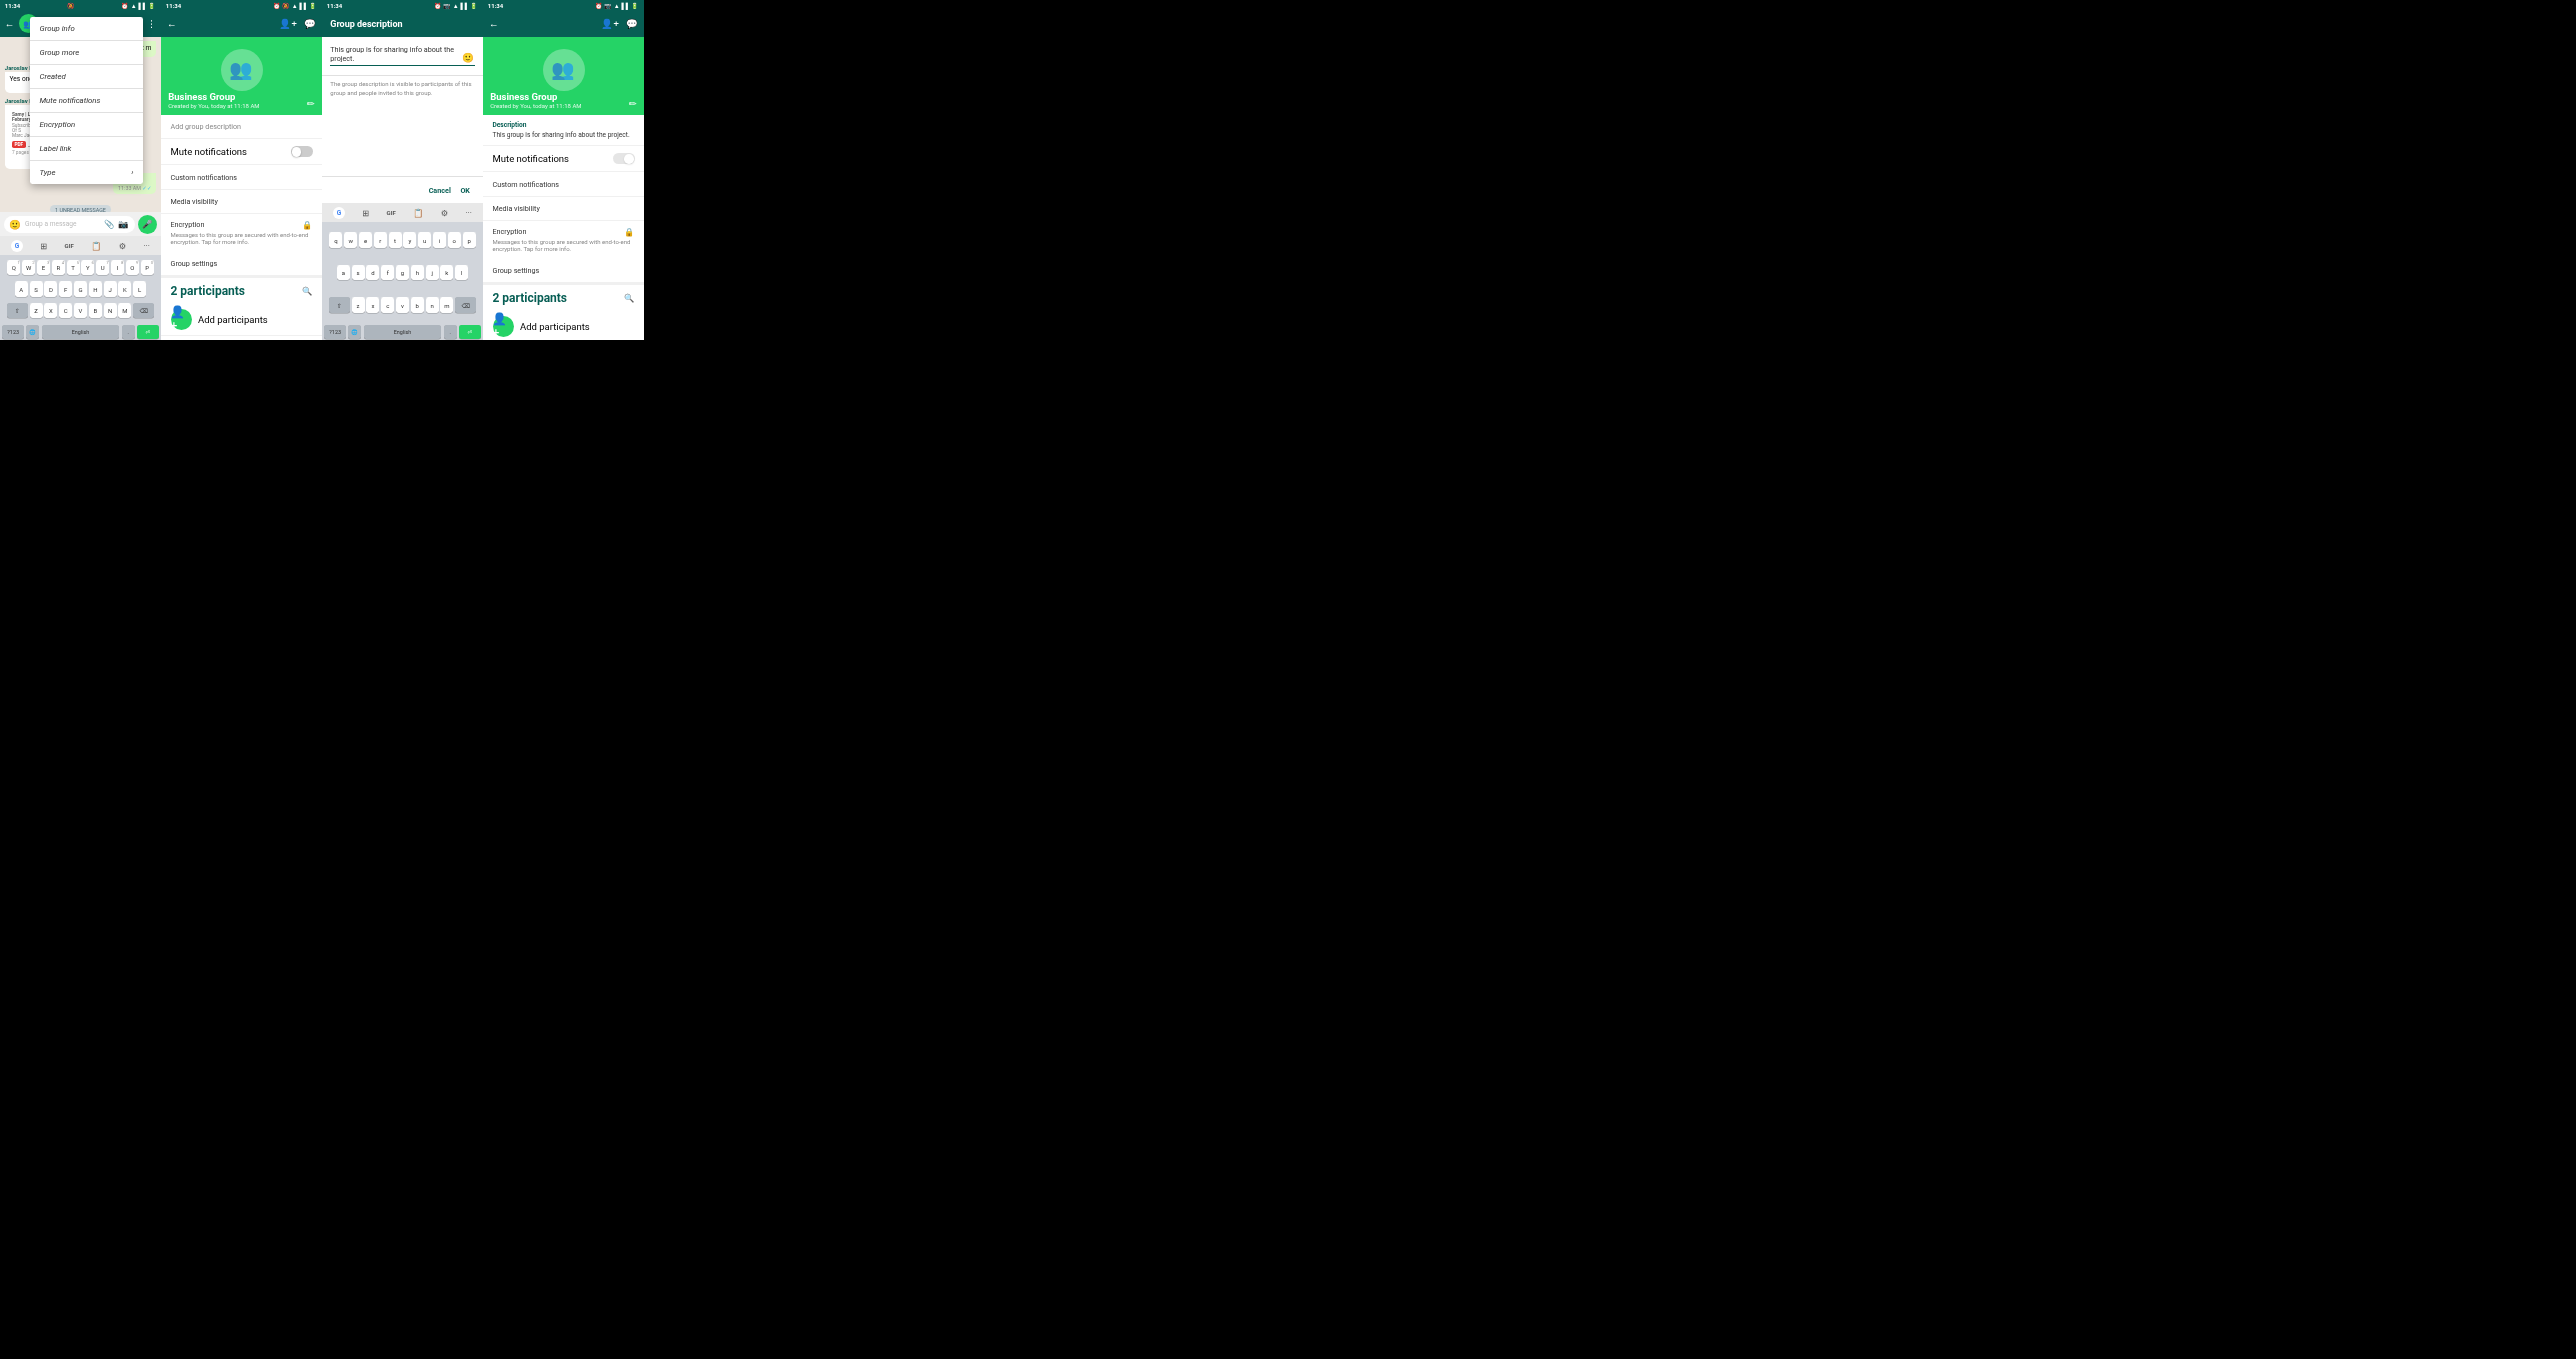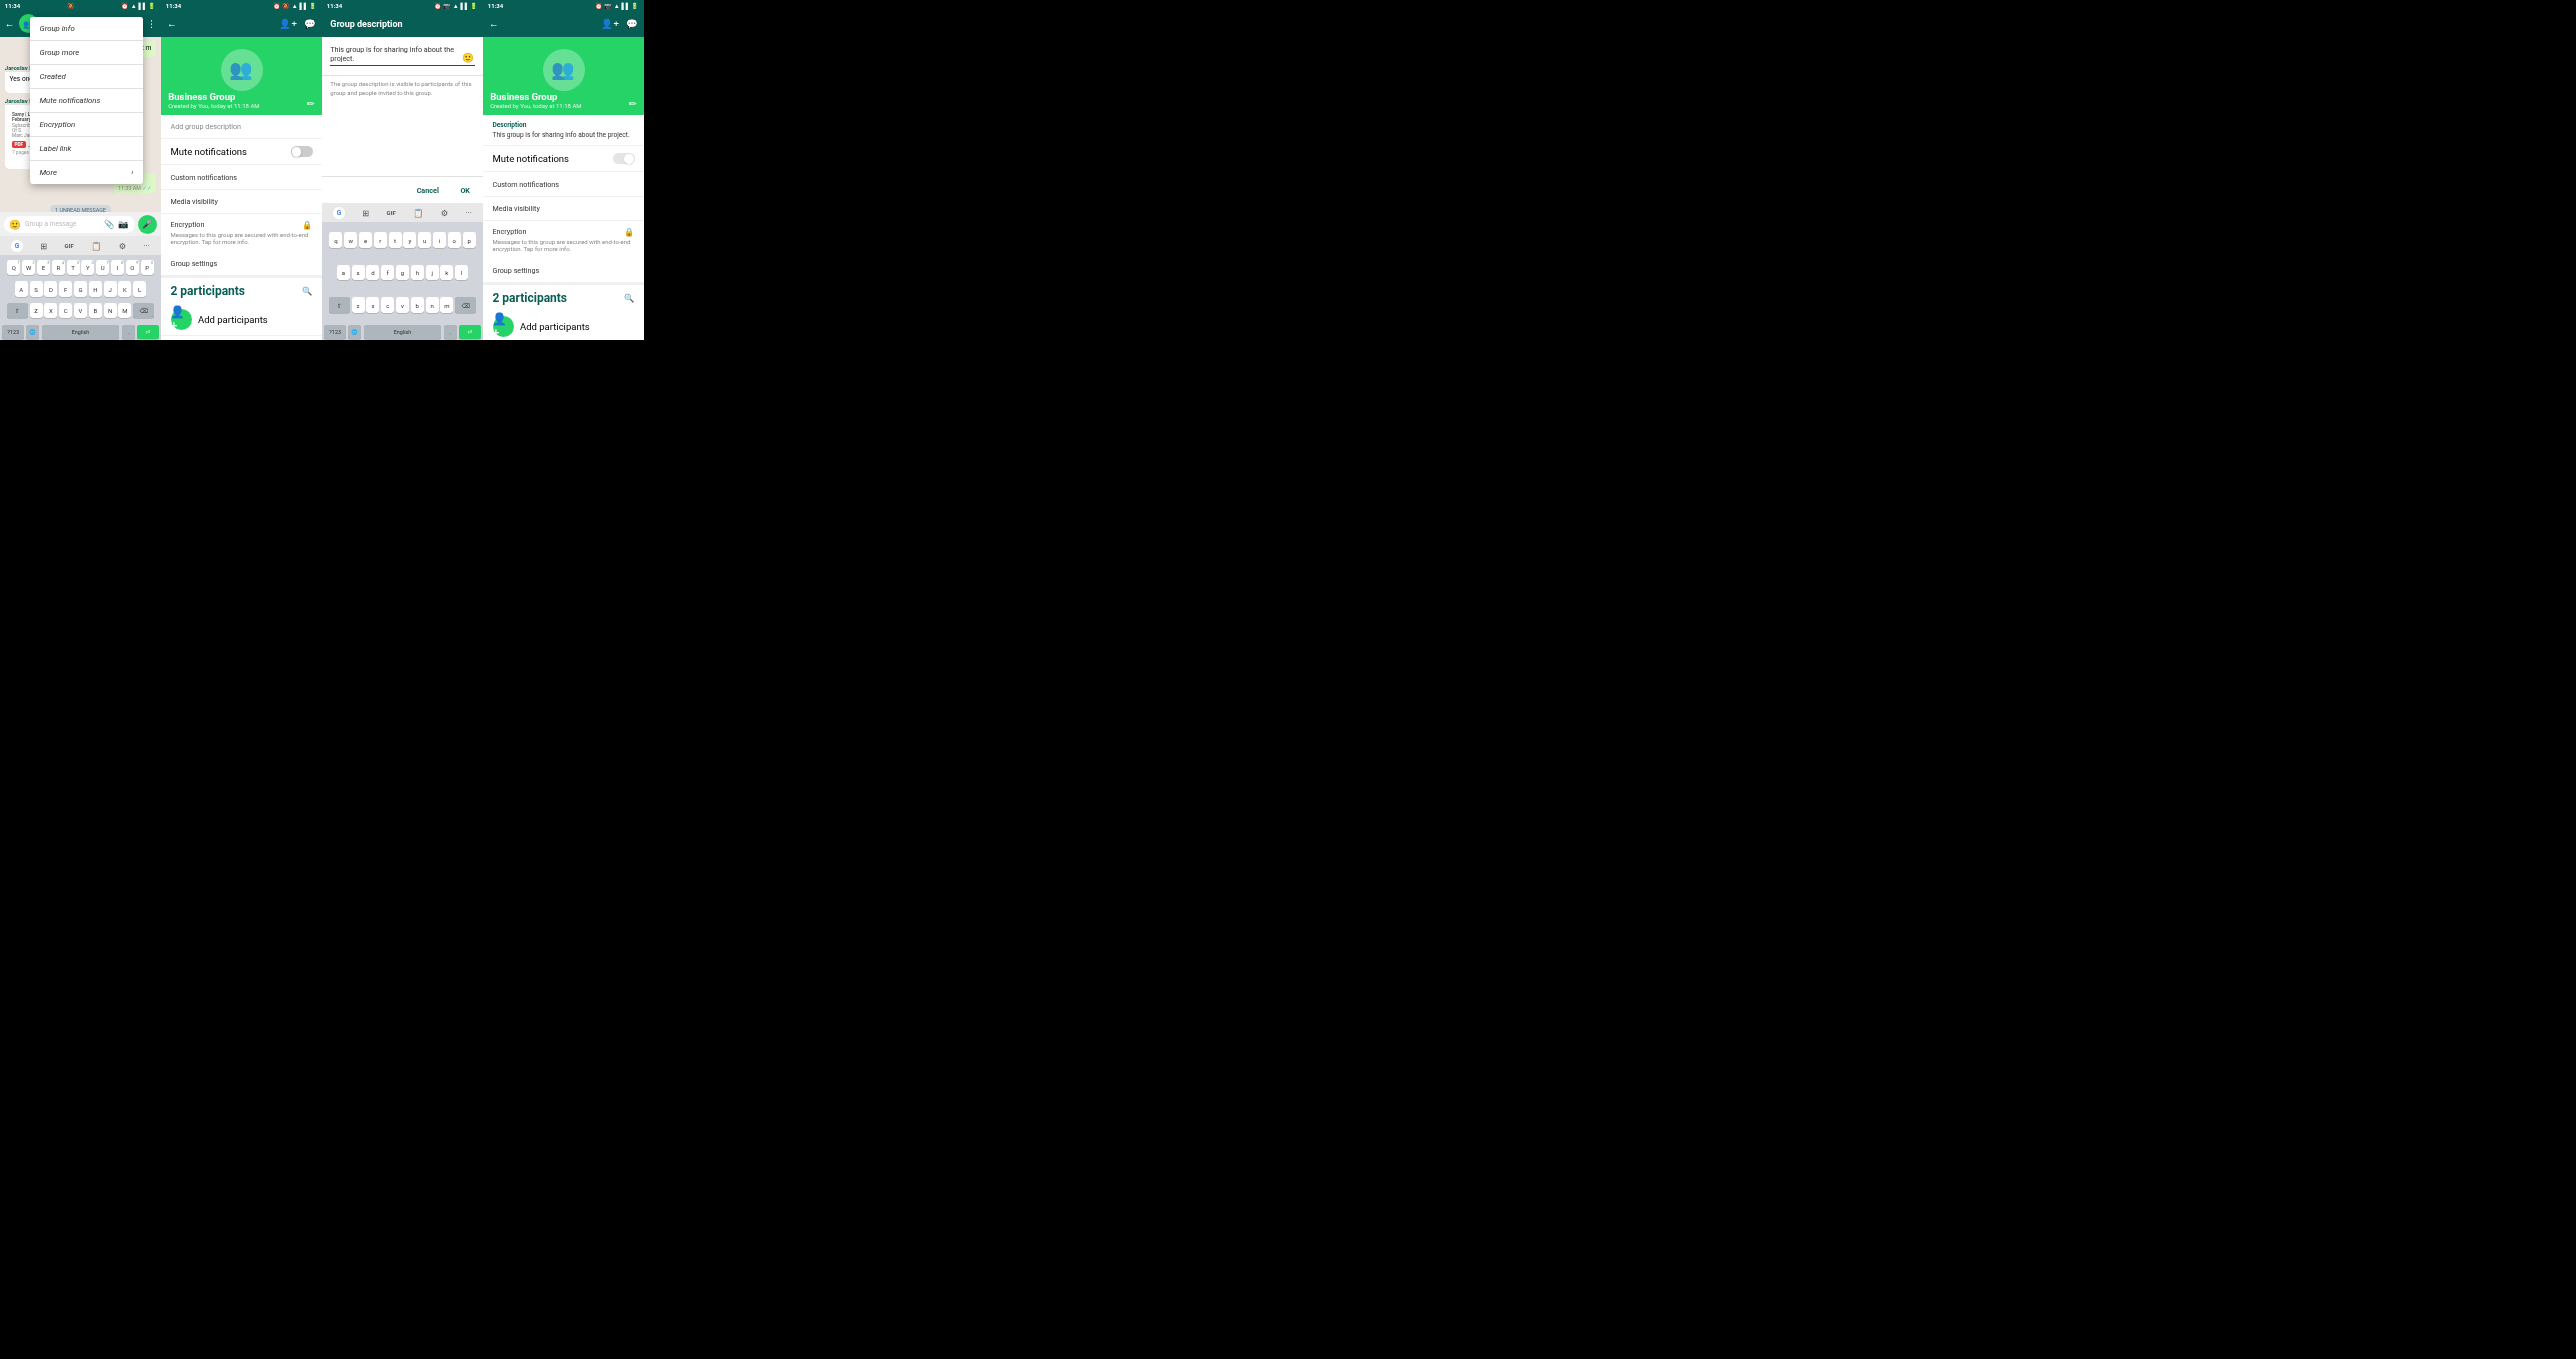--- a/index.html
+++ b/index.html
@@ -537,21 +537,21 @@
       <div class="context-menu-divider"></div>
       <div class="context-menu-item">Created</div>
       <div class="context-menu-divider"></div>
       <div class="context-menu-item">Mute notifications</div>
       <div class="context-menu-divider"></div>
       <div class="context-menu-item">Encryption</div>
       <div class="context-menu-divider"></div>
       <div class="context-menu-item">Label link</div>
       <div class="context-menu-divider"></div>
       <div class="context-menu-item">
-        <span>More</span>
+        <span>Type</span>
         <span>›</span>
       </div>
     </div>
   </div>
 </div>
 
 <div class="panel2">
   <div class="status-bar">
     <span class="status-bar-left">11:34</span>
     <span class="status-bar-right">
@@ -638,21 +638,21 @@
       <div style="display:flex; align-items:flex-end; border-bottom:1.2px solid #075e54; padding-bottom:2.4px;">
         <div style="flex:1; font-size:7.2px; color:#333;">This group is for sharing info about the project.</div>
         <span style="font-size:9.5px;color:#888;margin-left:4.8px;">🙂</span>
       </div>
     </div>
 
     <div class="desc-hint">The group description is visible to participants of this group and people invited to this group.</div>
 
     <div style="flex:1;"></div>
 
-    <div style="border-top:0.6px solid #e0e0e0; display:flex; justify-content:flex-end; padding:6px 8.3px; gap:12px; background:#fff;">
+    <div style="border-top:0.6px solid #e0e0e0; display:flex; justify-content:flex-end; padding:6px 8.3px; background:#fff;">
       <span class="desc-btn">Cancel</span>
       <span class="desc-btn">OK</span>
     </div>
   </div>
 
   <div style="background:#d1d5db; flex:1; display:flex; flex-direction:column; max-height:137px;">
     <div class="keyboard-toolbar">
       <span class="keyboard-toolbar-icon" style="background:#fff;border-radius:50%;width:12px;height:12px;display:flex;align-items:center;justify-content:center;font-size:6.6px;font-weight:bold;color:#4285f4;">G</span>
       <span class="keyboard-toolbar-icon">⊞</span>
       <span class="keyboard-toolbar-icon" style="font-size:6px;font-weight:bold;">GIF</span>

